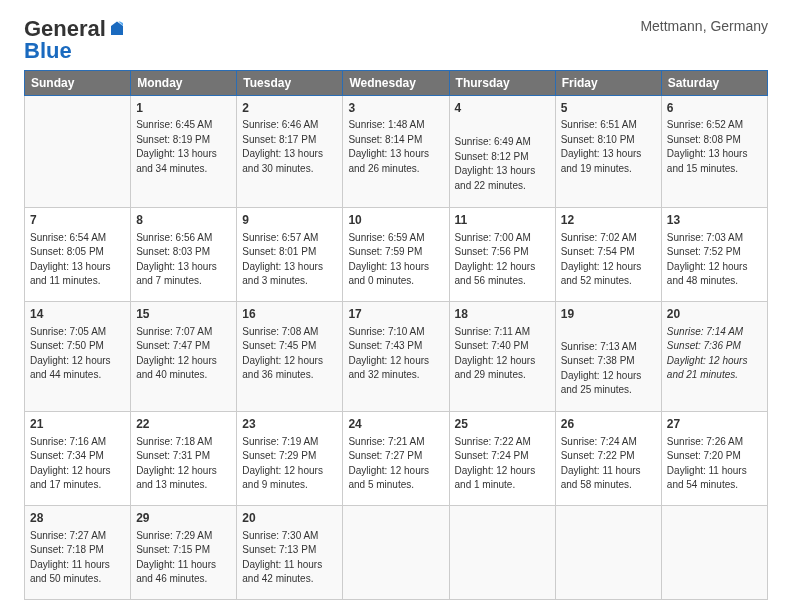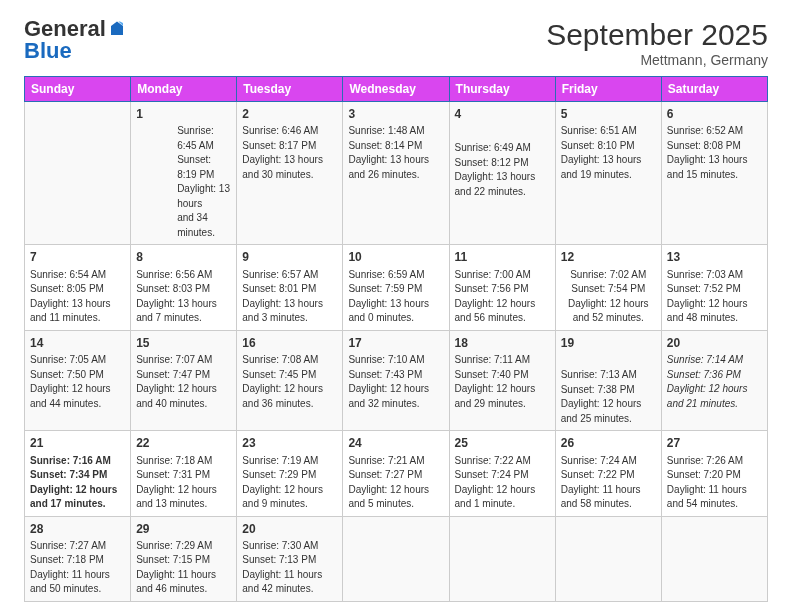--- a/index.html
+++ b/index.html
@@ -55,21 +55,21 @@
       font-size: 14px;
       color: #555;
     }
     .calendar {
       width: 100%;
       border-collapse: collapse;
       flex: 1;
       font-size: 10.5px;
     }
     .calendar thead tr th {
-      background-color: #d946ef;
+      background-color: #737373;
       color: #fff;
       text-align: left;
       padding: 5px 6px;
       font-size: 12px;
       font-weight: bold;
       border: 1px solid #2a6db5;
     }
     .calendar tbody tr td {
       border: 1px solid #ccc;
       vertical-align: top;
@@ -112,21 +112,20 @@
         <svg class="logo-icon" viewBox="0 0 24 24">
           <polygon points="4,20 20,20 20,8 12,2 4,8" fill="#1a6abf"></polygon>
           <polygon points="14,2 20,8 20,4 16,2" fill="#5aaaf0"></polygon>
         </svg>
       </div>
       <div class="logo-text">
         <span class="logo-blue">Blue</span>
       </div>
     </div>
     <div class="title-block">
-      <div class="month-title">September 2025</div>
       <div class="subtitle">Mettmann, Germany</div>
     </div>
   </div>
 
   <table class="calendar">
     <thead>
       <tr>
       <th>Sunday</th>
           <th>Monday</th>
           <th>Tuesday</th>
@@ -134,21 +133,21 @@
           <th>Thursday</th>
           <th>Friday</th>
           <th>Saturday</th>
         </tr>
     </thead>
     <tbody>
     <tr class="row-odd">
           <td class="empty-cell"></td>
           <td>
             <span class="cell-day">1</span>
-            <div class="cell-info" style="white-space: pre-line; margin-left: 41px;">Sunrise: 6:45 AM
+            <div class="cell-info" style="white-space: pre-line;">Sunrise: 6:45 AM
 Sunset: 8:19 PM
 Daylight: 13 hours
 and 34 minutes.</div>
           </td>
           <td>
             <span class="cell-day">2</span>
             <div class="cell-info" style="white-space: pre-line;">Sunrise: 6:46 AM
 Sunset: 8:17 PM
 Daylight: 13 hours
 and 30 minutes.</div>
@@ -213,21 +212,21 @@
           </td>
           <td>
             <span class="cell-day">11</span>
             <div class="cell-info" style="white-space: pre-line;">Sunrise: 7:00 AM
 Sunset: 7:56 PM
 Daylight: 12 hours
 and 56 minutes.</div>
           </td>
           <td>
             <span class="cell-day">12</span>
-            <div class="cell-info" style="white-space: pre-line; text-align: center;">Sunrise: 7:02 AM
+            <div class="cell-info" style="white-space: pre-line;">Sunrise: 7:02 AM
 Sunset: 7:54 PM
 Daylight: 12 hours
 and 52 minutes.</div>
           </td>
           <td>
             <span class="cell-day">13</span>
             <div class="cell-info" style="white-space: pre-line;">Sunrise: 7:03 AM
 Sunset: 7:52 PM
 Daylight: 12 hours
 and 48 minutes.</div>
@@ -280,21 +279,21 @@
             <span class="cell-day">20</span>
             <div class="cell-info" style="white-space: pre-line; font-style: italic;">Sunrise: 7:14 AM
 Sunset: 7:36 PM
 Daylight: 12 hours
 and 21 minutes.</div>
           </td>
         </tr>
         <tr class="row-even">
           <td>
             <span class="cell-day">21</span>
-            <div class="cell-info" style="white-space: pre-line; font-weight: bold;">Sunrise: 7:16 AM
+            <div class="cell-info" style="white-space: pre-line;">Sunrise: 7:16 AM
 Sunset: 7:34 PM
 Daylight: 12 hours
 and 17 minutes.</div>
           </td>
           <td>
             <span class="cell-day">22</span>
             <div class="cell-info" style="white-space: pre-line;">Sunrise: 7:18 AM
 Sunset: 7:31 PM
 Daylight: 12 hours
 and 13 minutes.</div>

